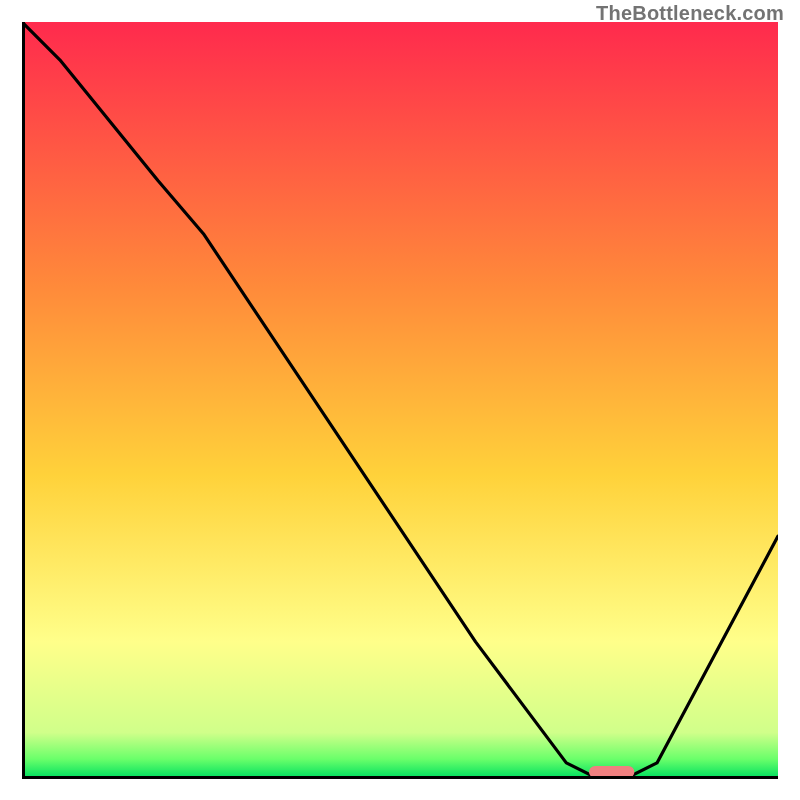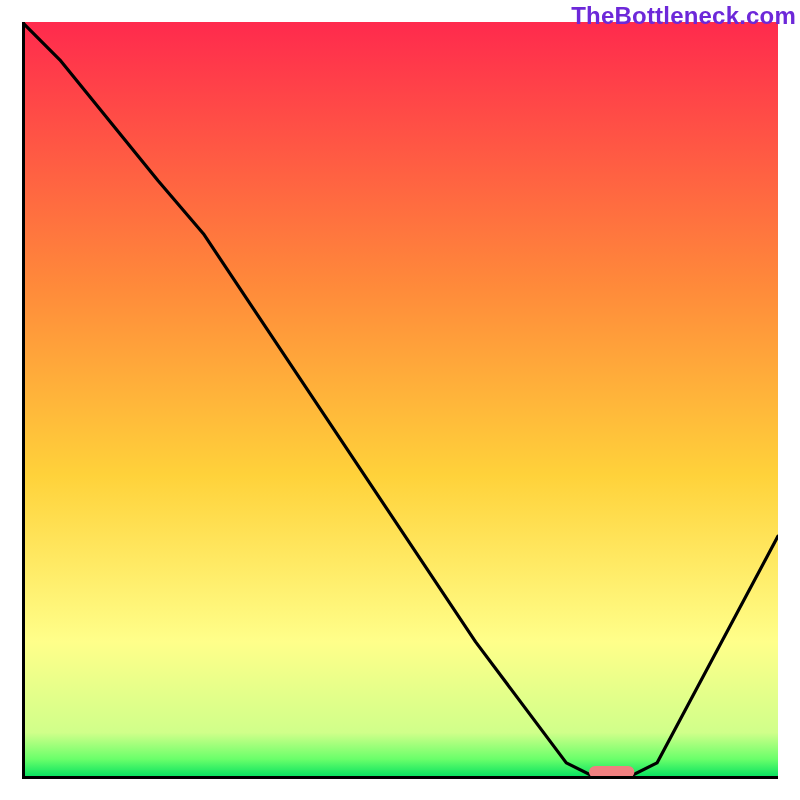--- a/index.html
+++ b/index.html
@@ -42,25 +42,25 @@
   }
   .axis-bottom {
     left: 22px;
     top: 776px;
     width: 756px;
     height: 3px;
   }
   .watermark {
     position: absolute;
     top: 2px;
-    right: 4px;
+    right: 16px;
     font-family: Arial, Helvetica, sans-serif;
-    font-size: 24px;
+    font-size: 20px;
     font-weight: 600;
-    color: #6d28d9;
+    color: #737373;
     letter-spacing: 0.2px;
   }
   svg.curve-svg {
     position: absolute;
     left: 0;
     top: 0;
     width: 100%;
     height: 100%;
   }
   .mark-oval {

